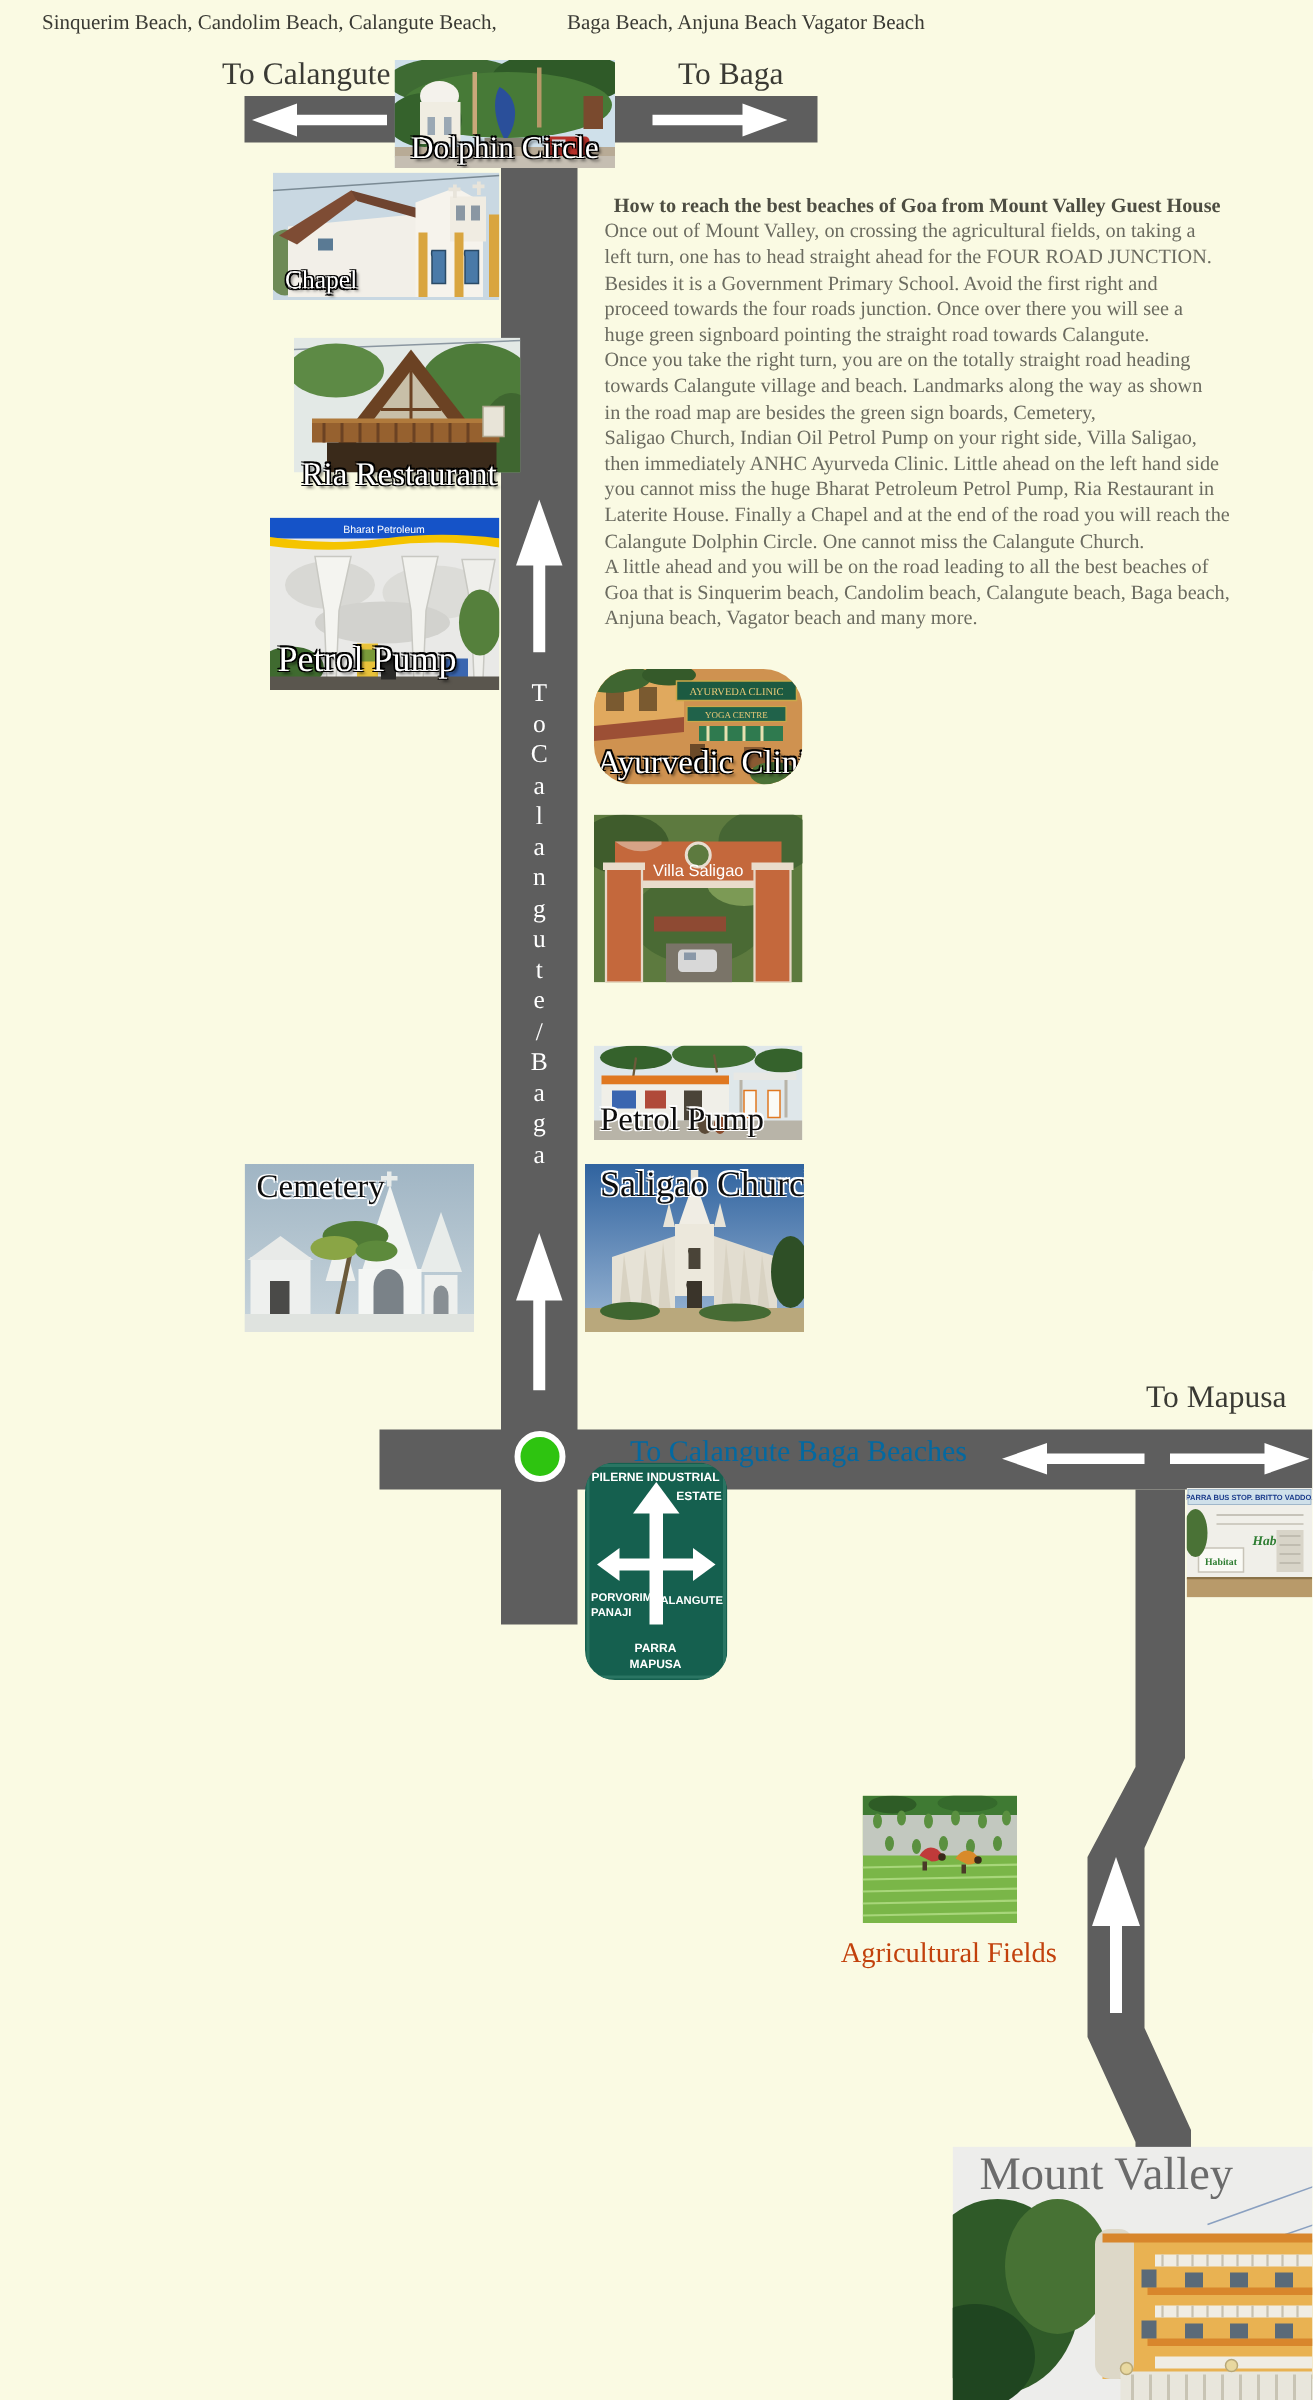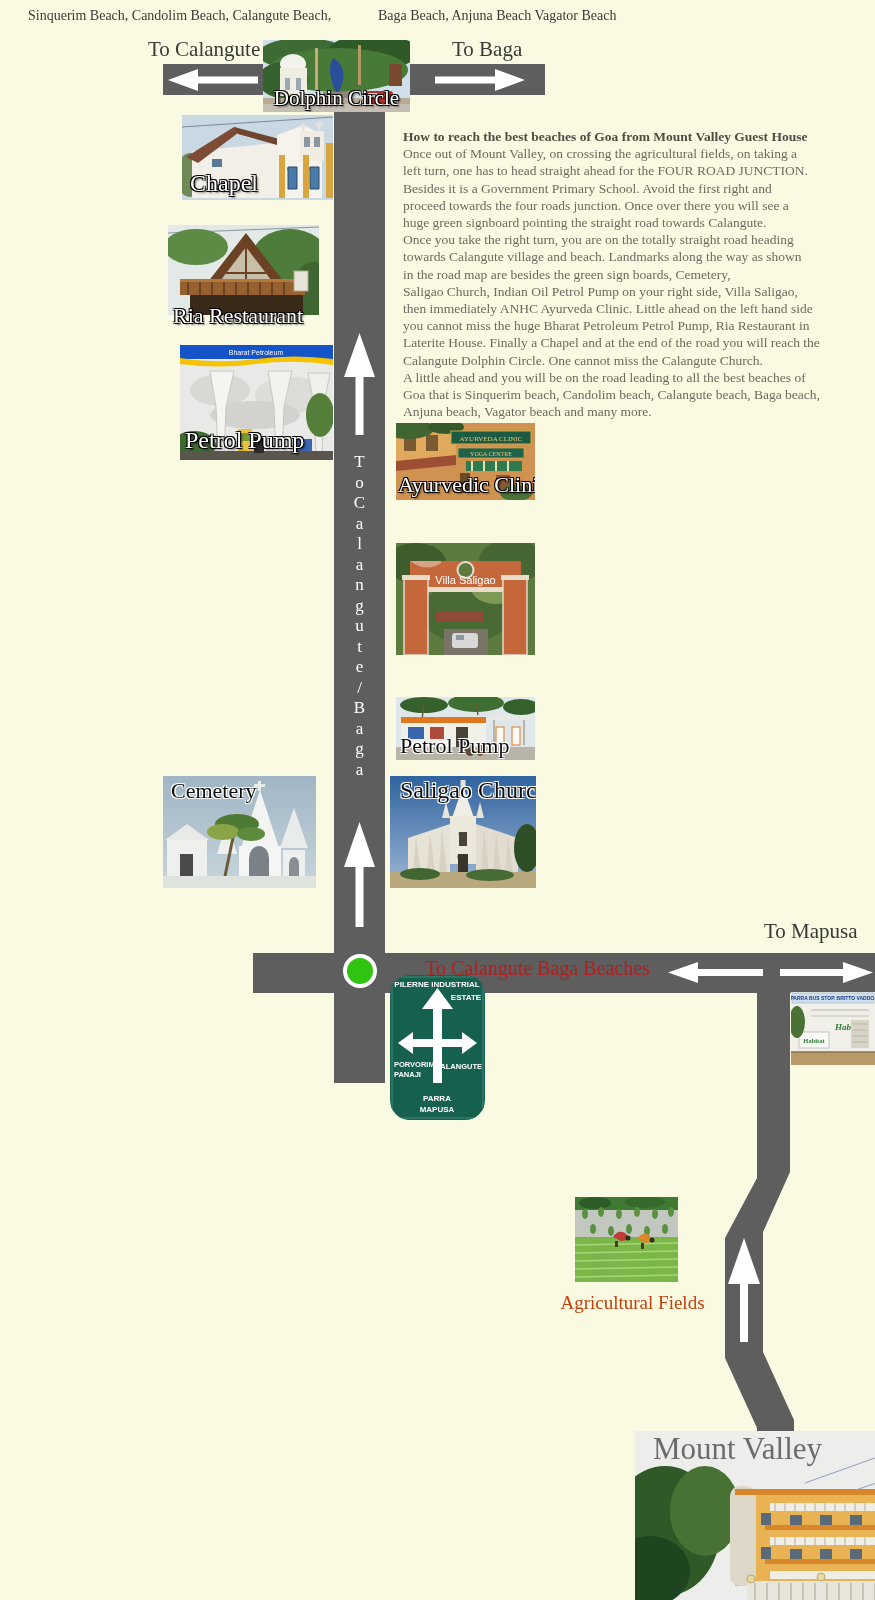--- a/index.html
+++ b/index.html
@@ -10,26 +10,26 @@
   .txt{position:absolute;white-space:nowrap;color:#3a3a34;}
   .photo{position:absolute;overflow:hidden;}
   .photo svg{display:block;}
   .plabel{position:absolute;white-space:nowrap;font-family:"Liberation Serif",serif;}
   .light{color:#fff;text-shadow:-1px -1px 0 #000,1px -1px 0 #000,-1px 1px 0 #000,1px 1px 0 #000,2px 2px 2px rgba(0,0,0,.55);}
   .dark{color:#0e0e0e;text-shadow:-1px -1px 0 #fff,1px -1px 0 #fff,-1px 1px 0 #fff,1px 1px 0 #fff;}
   .vletters{position:absolute;left:334px;top:452px;width:51px;text-align:center;
     color:#fff;font-size:17px;}
   .vletters div{line-height:20.5px;height:20.5px;}
   .desc{position:absolute;left:403px;top:128px;}
-  .desc-title{font-weight:bold;font-size:13.5px;line-height:17.2px;color:#4d4d42;white-space:nowrap;}
+  .desc-title{font-weight:bold;font-size:13.5px;line-height:17.2px;color:#4d4d42;white-space:nowrap;text-align:center;}
   .desc-lines div{font-size:13.5px;line-height:17.2px;color:#6b6b60;white-space:nowrap;}
   .signal{position:absolute;left:343px;top:954px;width:26px;height:26px;background:#2ec410;
     border:4px solid #fff;border-radius:50%;}
-  .jlabel{position:absolute;left:420px;top:957px;width:235px;text-align:center;
-    color:#b91c1c;font-size:20px;white-space:nowrap;}
+  .jlabel{position:absolute;left:420px;top:957px;width:235px;
+    color:#0369a1;font-size:20px;white-space:nowrap;}
 </style>
 </head>
 <body>
 
 <div class="canvas">
 
   <div class="txt" style="left:28px;top:8px;font-size:14px;">Sinquerim Beach, Candolim Beach, Calangute Beach,</div>
   <div class="txt" style="left:378px;top:8px;font-size:14px;">Baga Beach, Anjuna Beach Vagator Beach</div>
 
   <div class="txt" style="left:148px;top:37px;font-size:21px;">To Calangute</div>
@@ -144,24 +144,24 @@
         <rect x="117" y="10" width="8" height="2.5" fill="#e8e4da"></rect>
       <rect x="136" y="6" width="2.5" height="9" fill="#e8e4da"></rect>
         <rect x="133" y="8" width="8" height="2.5" fill="#e8e4da"></rect>
       <rect x="97" y="40" width="6" height="43" fill="#d9a53f"></rect>
         <rect x="121" y="40" width="6" height="43" fill="#d9a53f"></rect>
       <rect x="144" y="28" width="7" height="55" fill="#d9a53f"></rect>
       <path d="M106,52 h9 v22 h-9 v-18 a4.5,6 0 0 1 0,-4 z" fill="#4a7aa8" stroke="#2a4a66" stroke-width="1"></path>
       <path d="M128,52 h9 v22 h-9 v-18 a4.5,6 0 0 1 0,-4 z" fill="#4a7aa8" stroke="#2a4a66" stroke-width="1"></path>
       <rect x="30" y="44" width="10" height="8" fill="#5a7a94"></rect>
     </svg>
-    <span class="plabel light" style="left:8px;bottom:3px;font-size:24px;">Chapel</span>
-  </div>
-
-  <div class="photo" style="left:168px;top:225px;width:151px;height:106px;">
+    <span class="plabel light" style="left:8px;bottom:3px;font-size:17px;">Chapel</span>
+  </div>
+
+  <div class="photo" style="left:196px;top:225px;width:151px;height:106px;">
     <svg width="151" height="90" viewBox="0 0 151 90">
       <rect width="151" height="90" fill="#e3e9e6"></rect>
       <line x1="0" y1="8" x2="151" y2="2" stroke="#8a96a0" stroke-width="1"></line>
       <ellipse cx="122" cy="32" rx="38" ry="28" fill="#4e7c3a"></ellipse>
         <ellipse cx="28" cy="22" rx="32" ry="18" fill="#5d8a45"></ellipse>
       <ellipse cx="145" cy="65" rx="20" ry="28" fill="#3f6630"></ellipse>
       <polygon points="22,80 78,8 134,80" fill="#6b4223"></polygon>
       <polygon points="40,72 78,22 116,72" fill="#c8bfa8"></polygon>
       <line x1="78" y1="22" x2="78" y2="72" stroke="#6b4223" stroke-width="2"></line>
       <line x1="58" y1="48" x2="98" y2="48" stroke="#6b4223" stroke-width="2"></line>
@@ -201,21 +201,21 @@
       <ellipse cx="140" cy="70" rx="14" ry="22" fill="#55803c"></ellipse>
       <rect x="58" y="84" width="14" height="28" fill="#e8c23a"></rect>
         <rect x="60" y="88" width="10" height="8" fill="#7a9a3a"></rect>
       <rect x="114" y="94" width="18" height="16" fill="#3a66b0"></rect>
       <rect x="0" y="106" width="153" height="9" fill="#5a564e"></rect>
       <rect x="74" y="92" width="10" height="16" fill="#2a2a28"></rect>
     </svg>
     <span class="plabel light" style="left:5px;bottom:6px;font-size:24px;">Petrol Pump</span>
   </div>
 
-  <div class="photo" style="left:396px;top:423px;width:139px;height:77px;">
+  <div class="photo" style="left:396px;top:446px;width:139px;height:77px;border-radius:26px;">
     <svg width="139" height="77" viewBox="0 0 139 77">
       <rect width="139" height="77" fill="#cf9250"></rect>
       <rect x="0" y="0" width="60" height="40" fill="#e0a95e"></rect>
       <rect x="8" y="12" width="12" height="16" fill="#7a5a30"></rect>
         <rect x="30" y="12" width="12" height="16" fill="#7a5a30"></rect>
       <ellipse cx="12" cy="6" rx="26" ry="10" fill="#3f6631"></ellipse>
         <ellipse cx="50" cy="4" rx="18" ry="7" fill="#355a2a"></ellipse>
       <polygon points="0,38 60,32 60,42 0,48" fill="#9c4f35"></polygon>
       <rect x="55" y="8" width="80" height="13" fill="#1c5a41" stroke="#caa84a" stroke-width="1"></rect>
       <text x="95" y="17.5" text-anchor="middle" font-size="7" fill="#e6c878" font-family="Liberation Serif, serif">AYURVEDA CLINIC</text>

